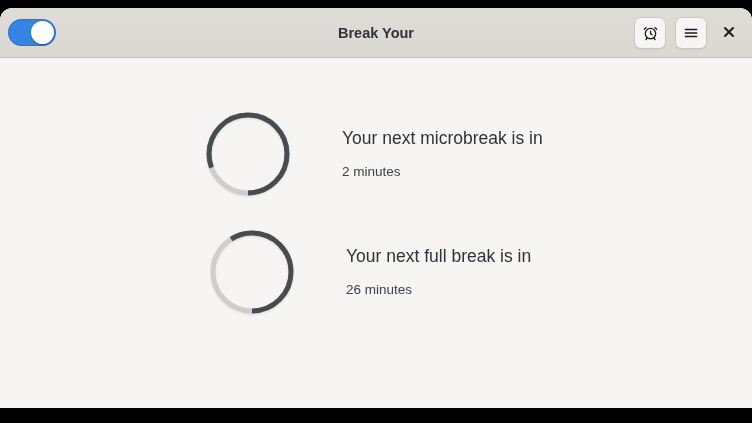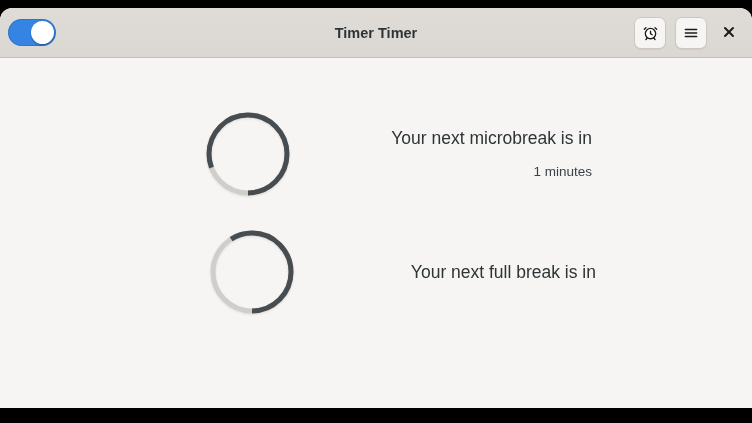--- a/index.html
+++ b/index.html
@@ -132,21 +132,21 @@
     display: flex;
     align-items: center;
     justify-content: center;
   }
 
   .ring-svg { display: block; filter: drop-shadow(0 1px 1px rgba(0,0,0,0.10)); }
 
   .labels {
     margin-left: 34px;
     width: 250px;
-    text-align: right;
+    text-align: left;
   }
   .label-main {
     font-size: 17.5px;
     color: #2e3436;
     line-height: 1.2;
     white-space: nowrap;
   }
   .label-sub {
     margin-top: 15px;
     font-size: 13.5px;
@@ -161,21 +161,21 @@
 <div id="app-window">
 
   <div id="titlebar">
 
     <div id="titlebar-left">
       <div class="toggle-switch" style="background: rgb(53, 132, 228);">
         <div class="toggle-knob"></div>
       </div>
     </div>
 
-    <div id="titlebar-title">Timer Timer</div>
+    <div id="titlebar-title">Break Your</div>
 
     <div id="titlebar-right">
 
       <div class="hdr-btn">
         <span>
           <svg width="17" height="17" viewBox="0 0 24 24" fill="none" stroke="#1b1b1b" stroke-width="1.9" stroke-linecap="round" stroke-linejoin="round">
             <circle cx="12" cy="13.5" r="7.3" fill="#ffffff"></circle>
             <path d="M12 10v3.6l2.3 1.6"></path>
             <path d="M5.6 5.2 3.3 7.4"></path>
             <path d="M18.4 5.2l2.3 2.2"></path>
@@ -211,30 +211,31 @@
 
     <div class="timer-row" id="timer-row-micro">
       <div class="ring-wrap">
         <svg class="ring-svg" width="92" height="92" viewBox="0 0 92 92">
           <circle cx="46" cy="46" r="39" fill="none" stroke="#cfcecb" stroke-width="5"></circle>
           <circle class="ring-fill" cx="46" cy="46" r="39" fill="none" stroke="#464c4f" stroke-width="5" stroke-linecap="butt" transform="rotate(-90 46 46) scale(-1 1) translate(-92 0)" stroke-dasharray="245.04" stroke-dashoffset="47.65"></circle>
         </svg>
       </div>
       <div class="labels">
         <div class="label-main">Your next microbreak is in</div>
-        <div class="label-sub">1 minutes</div>
+        <div class="label-sub">2 minutes</div>
       </div>
     </div>
 
     <div class="timer-row" id="timer-row-full">
       <div class="ring-wrap">
         <svg class="ring-svg" width="92" height="92" viewBox="0 0 92 92">
           <circle cx="46" cy="46" r="39" fill="none" stroke="#cfcecb" stroke-width="5"></circle>
           <circle class="ring-fill" cx="46" cy="46" r="39" fill="none" stroke="#464c4f" stroke-width="5" stroke-linecap="butt" transform="rotate(-90 46 46) scale(-1 1) translate(-92 0)" stroke-dasharray="245.04" stroke-dashoffset="100.74"></circle>
         </svg>
       </div>
       <div class="labels">
         <div class="label-main">Your next full break is in</div>
+        <div class="label-sub">26 minutes</div>
       </div>
     </div>
 
   </div>
 </div>
 
 </body></html>

